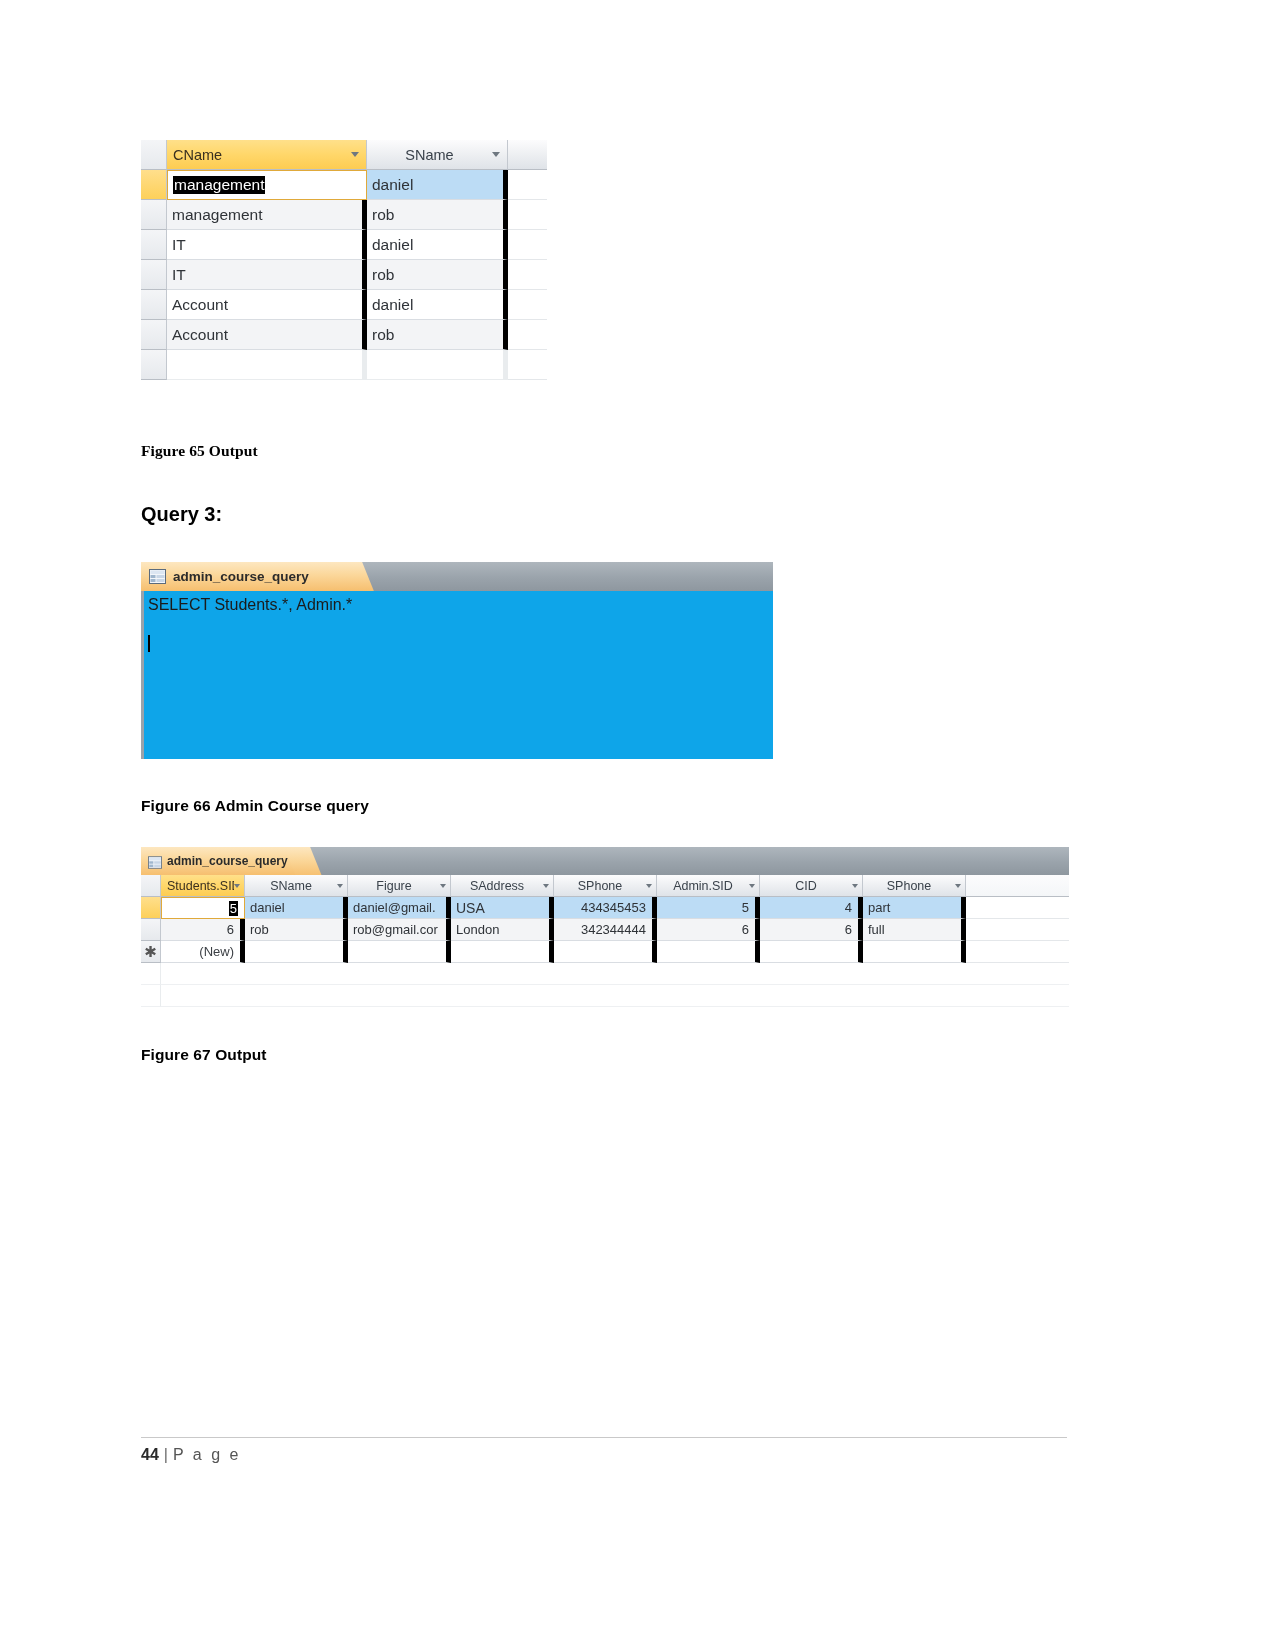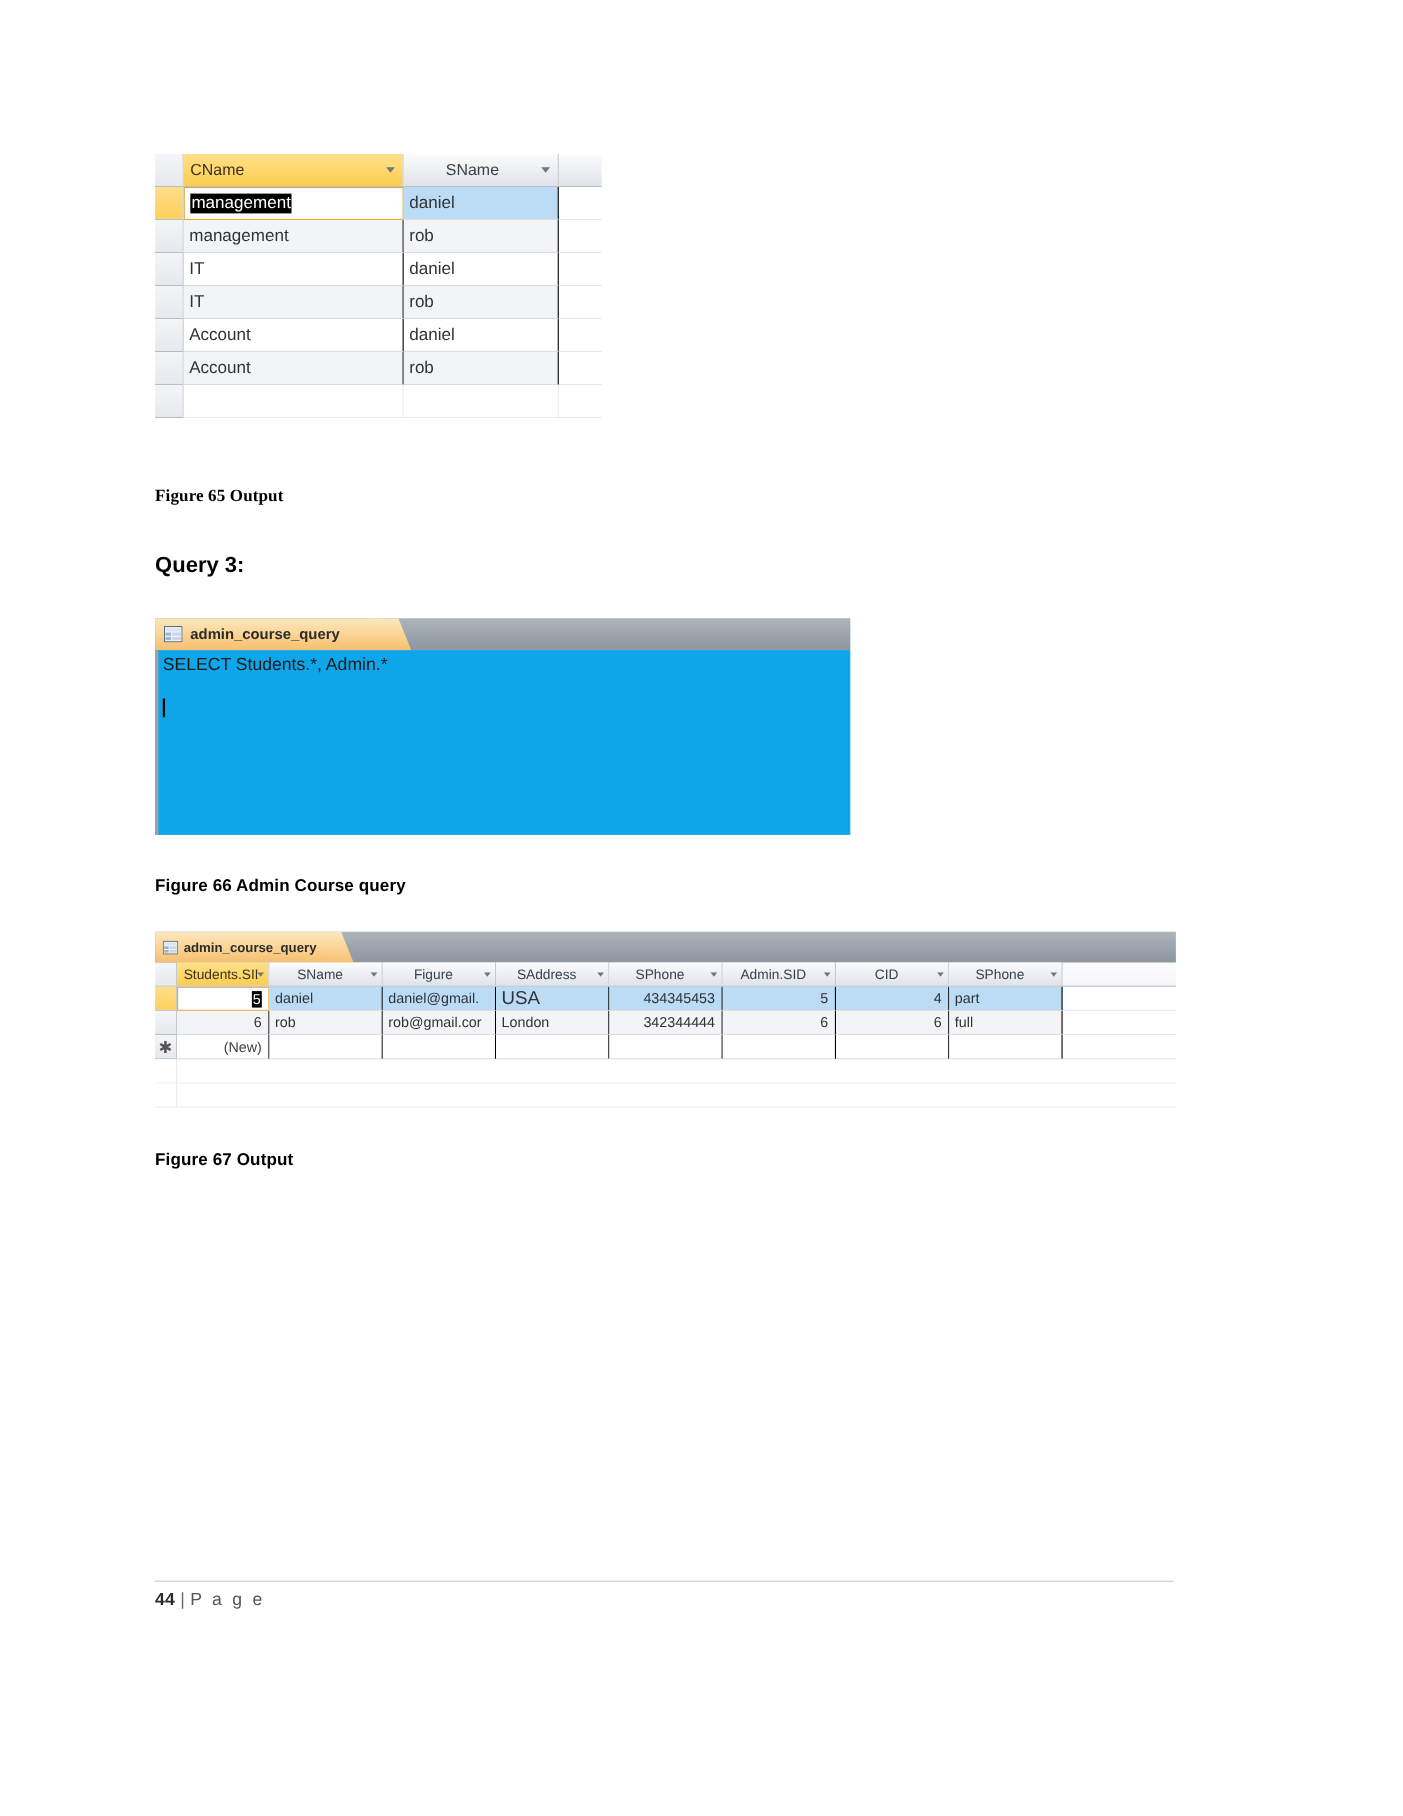--- a/index.html
+++ b/index.html
@@ -142,21 +142,21 @@
   .rowsel.newrec {
     display: flex; align-items: center; justify-content: center;
     color: #555; font-size: 15px;
   }
 
   .data-row { display: flex; }
   .cell {
     display: flex;
     align-items: center;
     box-sizing: border-box;
-    border-right: 1px solid #000000;
+    border-right: 5px solid #000000;
     border-bottom: 1px solid #d9dde2;
     font-size: 15.5px;
     color: #2f3338;
     padding: 0 5px;
     overflow: hidden;
     white-space: nowrap;
   }
   .cell.num { justify-content: flex-end; padding-right: 6px; }
   .cell.alt { background: #f3f4f6; }
   .cell.selrow { background: #bcdcf5; }
@@ -409,21 +409,21 @@
       <div class="rowsel cur" style="width:20px;"></div>
       <div class="cell editing num" style="width:84px;font-size:13px;">
         <span class="sel-text">5</span>
       </div>
       <div class="cell selrow" style="width:103px;font-size:13px;">
         <span>daniel</span>
       </div>
       <div class="cell selrow" style="width:103px;font-size:13px;">
         <span>daniel@gmail.</span>
       </div>
-      <div class="cell selrow" style="width:103px;font-size:17px;">
+      <div class="cell selrow" style="width:103px;font-size:14px;">
         <span>USA</span>
       </div>
       <div class="cell selrow num" style="width:103px;font-size:13px;">
         <span>434345453</span>
       </div>
       <div class="cell selrow num" style="width:103px;font-size:13px;">
         <span>5</span>
       </div>
       <div class="cell selrow num" style="width:103px;font-size:13px;">
         <span>4</span>

